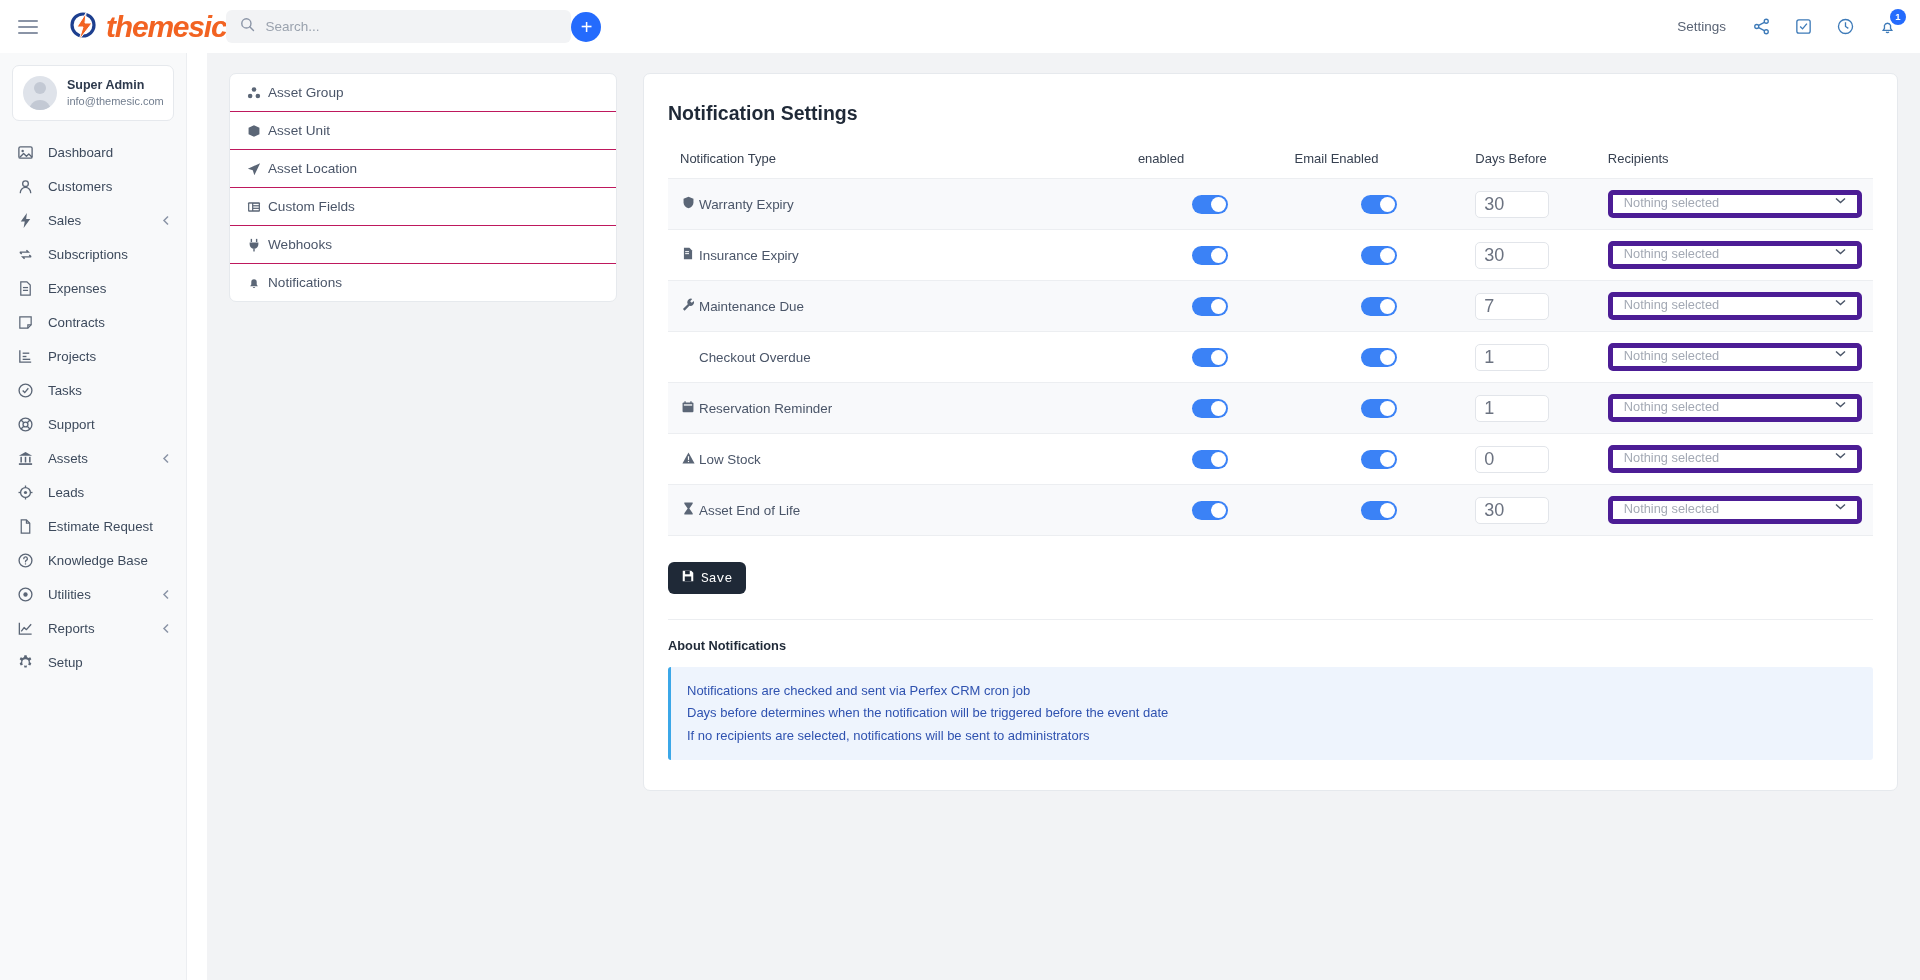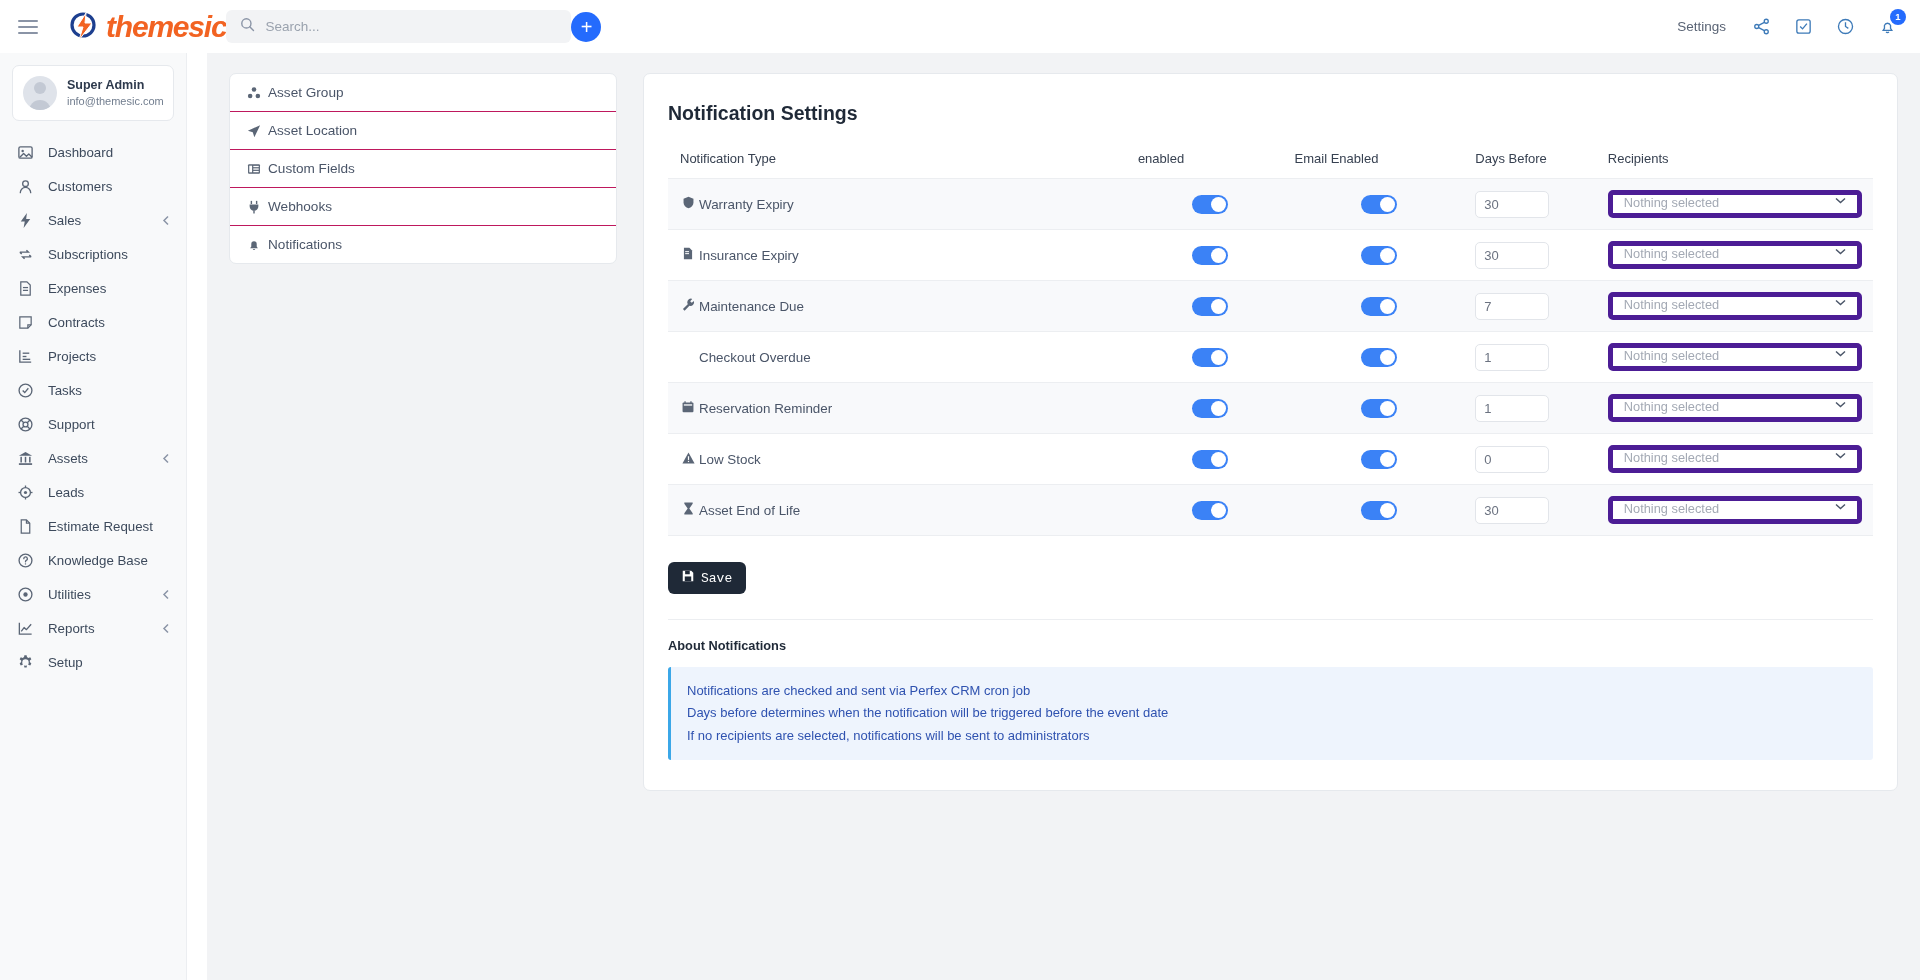--- a/index.html
+++ b/index.html
@@ -149,21 +149,21 @@
     width: 36px; height:19px; border-radius:10px; background:#3b82f6;
     display:inline-block; position:relative; cursor:pointer; vertical-align:middle;
   }
   .toggle::after {
     content:""; position:absolute; top:2px; right:2px; width:15px; height:15px;
     border-radius:50%; background:#fff;
   }
 
   .days-input {
     width: 74px; height:27px; border:1px solid #e2e5ea; border-radius:5px;
-    background:#fff; font-family:"Liberation Sans", sans-serif; font-size:13px;
+    background:#fff; font-family:"Liberation Sans", sans-serif; font-size:18px;
     color:#6b7280; padding: 0 8px; outline:none;
   }
   .recip-select {
     width: 100%; max-width: 254px; height:28px; border:5px solid #4c1d95; border-radius:5px;
     background:#fff; display:flex; align-items:flex-start; justify-content:space-between;
     padding: 0 11px; cursor:pointer;
   }
   .recip-text { font-size:12.8px; color:#a3a9b4; }
   .recip-chev { color:#4a5568; font-size:11px; line-height:1; }
 
@@ -472,20 +472,28 @@
         <span class="menu-ico">
           <svg width="14" height="14" viewBox="0 0 16 16" fill="#5b6676">
             <circle cx="8" cy="4" r="2.6"></circle>
               <circle cx="3.6" cy="11.4" r="2.6"></circle>
               <circle cx="12.4" cy="11.4" r="2.6"></circle>
           </svg>
         </span>
         <span>Asset Group</span>
       </div>
 
+      <div class="menu-item">
+        <span class="menu-ico">
+          <svg width="14" height="14" viewBox="0 0 16 16" fill="#5b6676">
+            <path d="M8 1.3 L14.2 4.4 V11.6 L8 14.7 L1.8 11.6 V4.4 Z"></path>
+          </svg>
+        </span>
+        <span>Asset Unit</span>
+      </div>
 
       <div class="menu-item">
         <span class="menu-ico">
           <svg width="14" height="14" viewBox="0 0 16 16" fill="#5b6676">
             <path d="M15 1.5 L1 7.6 L6.6 9.4 L8.4 15 Z"></path>
           </svg>
         </span>
         <span>Asset Location</span>
       </div>
 

